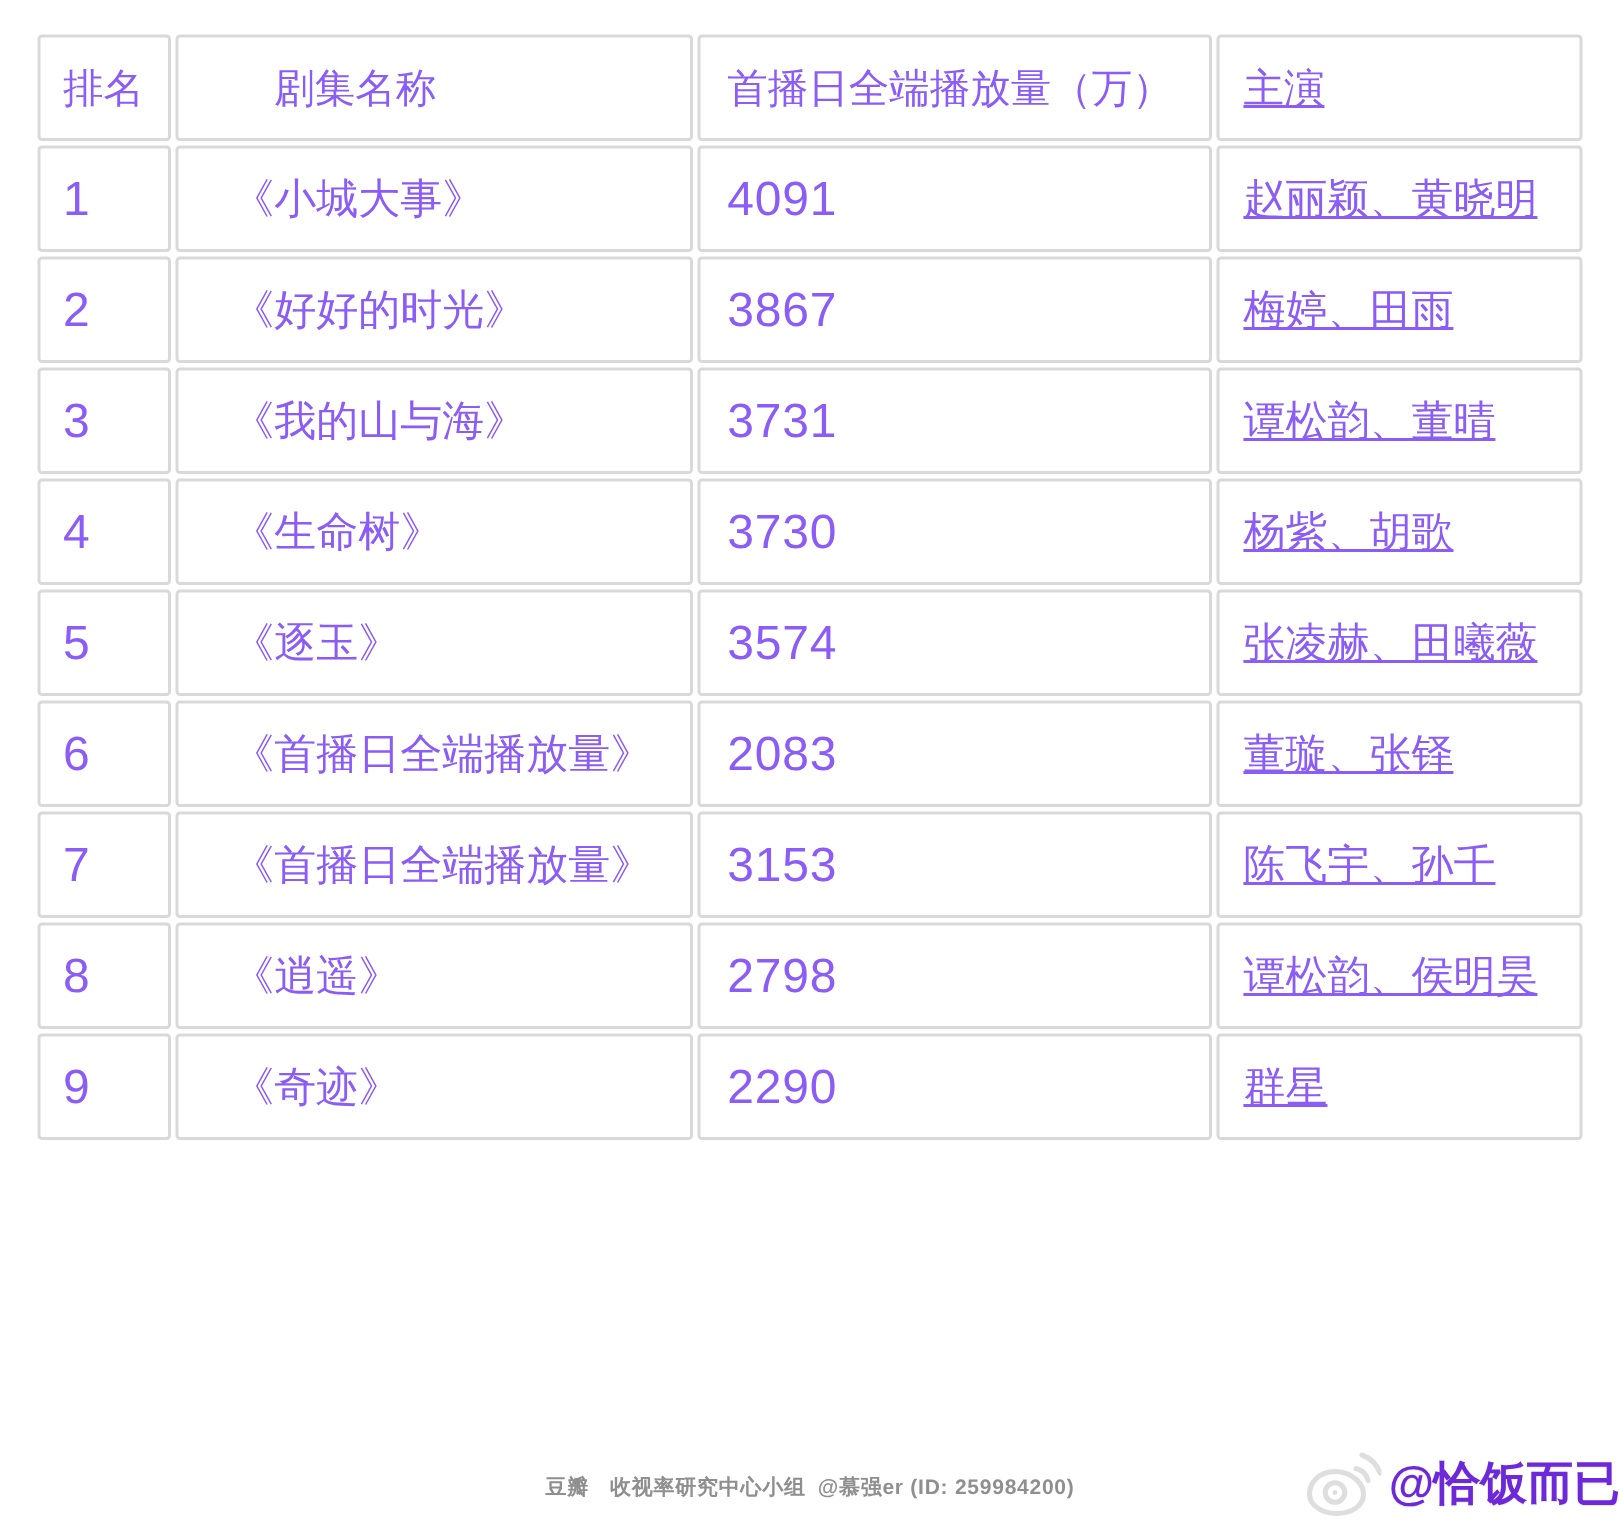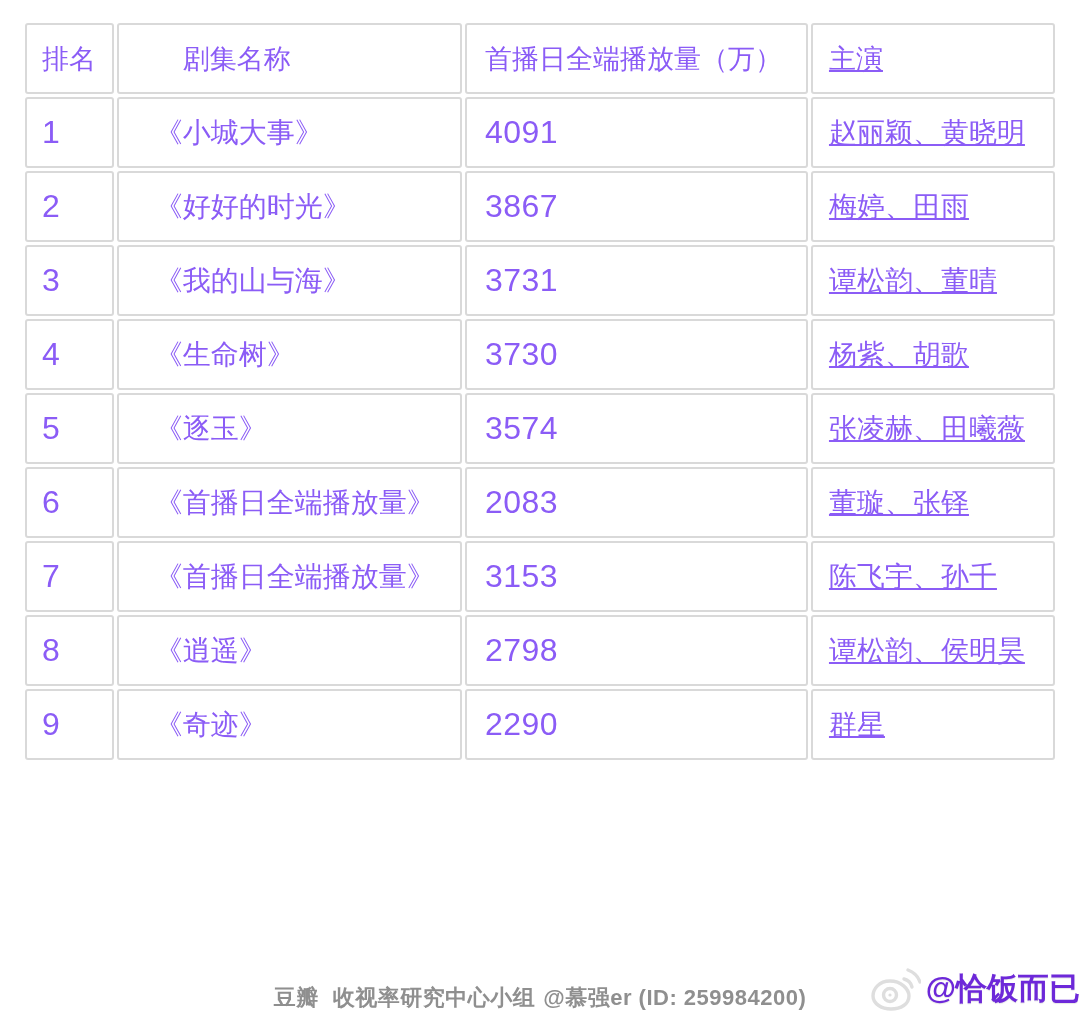--- a/index.html
+++ b/index.html
@@ -51,21 +51,21 @@
   .rank-table td.num {
     font-size: 32px;
     letter-spacing: 0.5px;
   }
   .footer {
     position: absolute;
     left: 0;
     top: 983px;
     width: 100%;
     text-align: center;
-    font-size: 22px;
+    font-size: 14px;
     font-weight: 700;
     color: #8f8f8f;
     text-shadow: 1px 1px 0 rgba(255,255,255,0.95);
     letter-spacing: 0.5px;
   }
   .footer .src { margin-right: 14px; }
   .footer .grp { margin-right: 8px; }
   .watermark {
     position: absolute;
     right: 0px;

